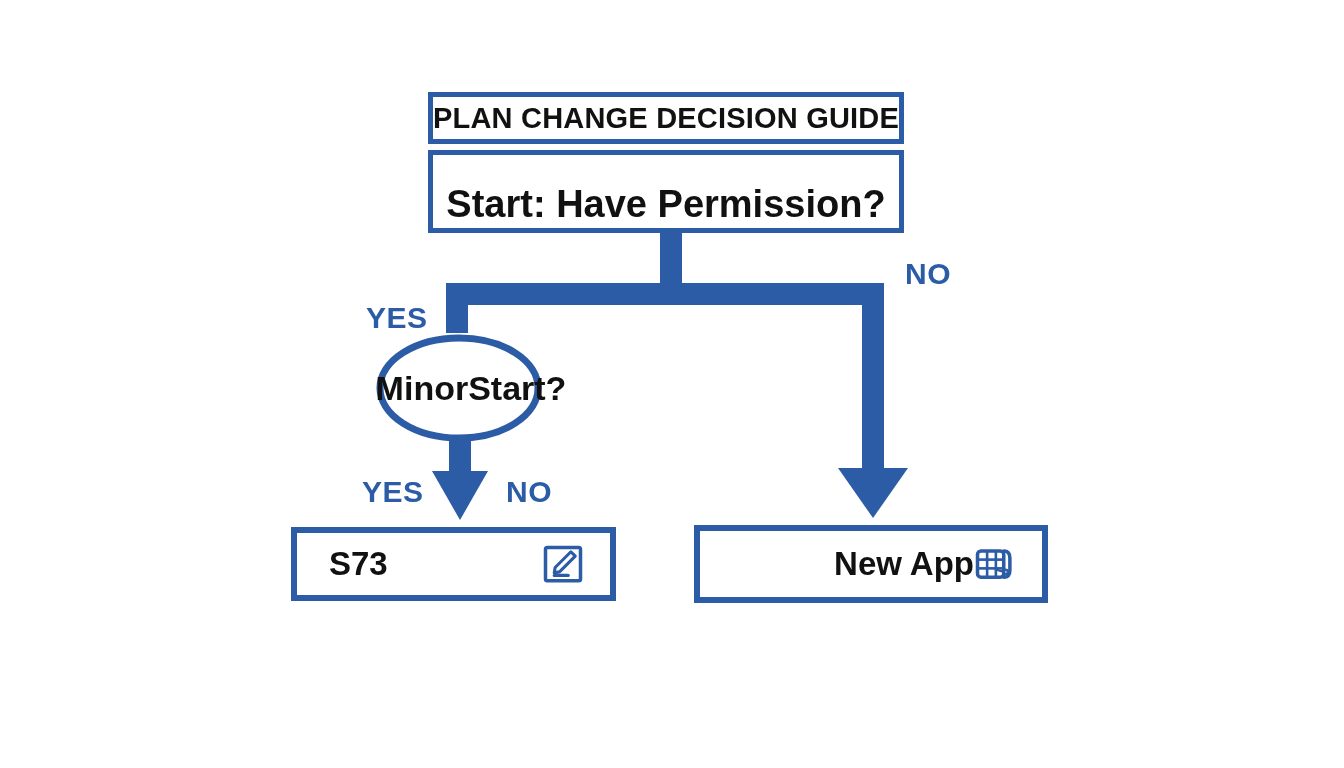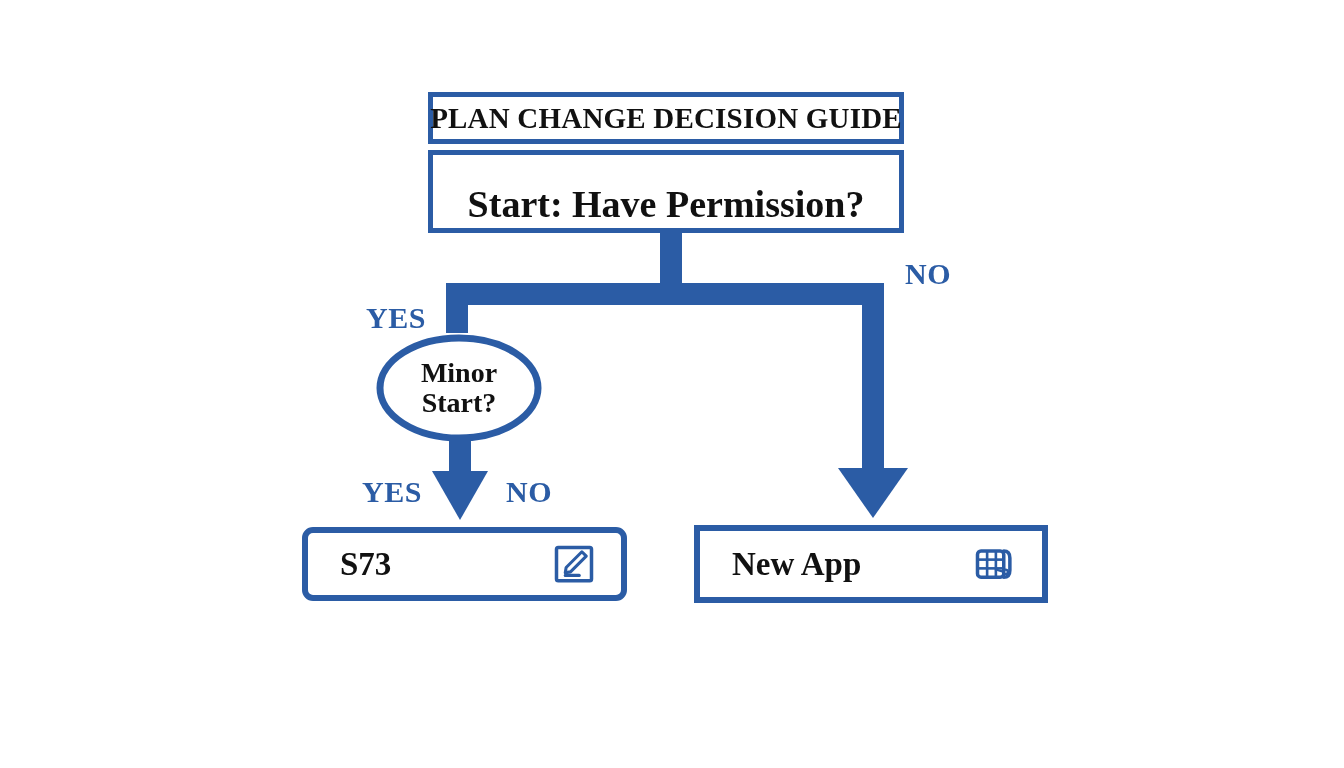--- a/index.html
+++ b/index.html
@@ -11,21 +11,20 @@
     width: 1344px;
     height: 768px;
     overflow: hidden;
     font-family: "Liberation Sans", sans-serif;
   }
   #canvas {
     position: relative;
     width: 1344px;
     height: 768px;
     background: #ffffff;
-    font-family: Liberation Serif, serif;
   }
   .flow-svg {
     position: absolute;
     left: 0;
     top: 0;
     width: 1344px;
     height: 768px;
   }
   
   .title-box {
@@ -72,58 +71,58 @@
   
   .decision {
     position: absolute;
     left: 378px;
     top: 336px;
     width: 162px;
     height: 104px;
   }
   .decision .ell-text {
     position: absolute;
-    left: 0;
+    left: 12px;
     top: 0;
     width: 162px;
     height: 104px;
     display: flex;
-    flex-direction: column;
+    flex-direction: row;
     align-items: center;
     justify-content: center;
-    font-size: 28px;
+    font-size: 34px;
     font-weight: bold;
     color: #111111;
     line-height: 1.08;
     text-align: center;
     pointer-events: none;
   }
   
   .outcome-box {
     position: absolute;
     box-sizing: border-box;
     border: 6px solid #2b5ca5;
     background: #ffffff;
     display: flex;
     align-items: center;
     justify-content: space-between;
     padding: 0 26px 0 32px;
   }
   .outcome-box.s73 {
-    left: 302px;
+    left: 291px;
     top: 527px;
     width: 325px;
     height: 74px;
-    border-radius: 11px;
   }
   .outcome-box.newapp {
     left: 694px;
     top: 525px;
     width: 354px;
     height: 78px;
+    justify-content: flex-end;
   }
   .outcome-box .olabel {
     font-size: 33px;
     font-weight: bold;
     color: #111111;
     white-space: nowrap;
   }
   .outcome-icon {
     width: 42px;
     height: 42px;

